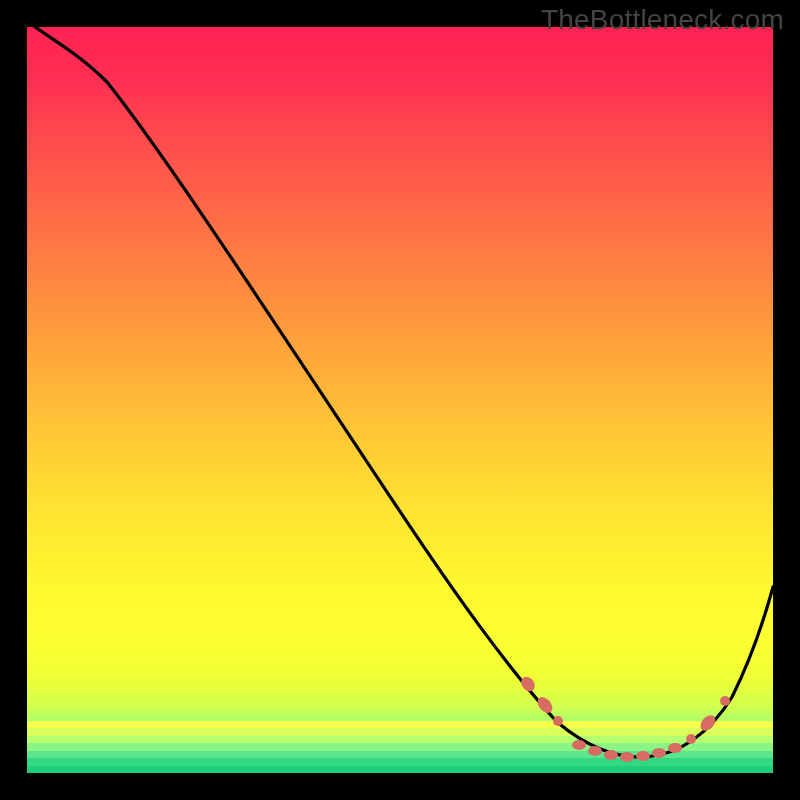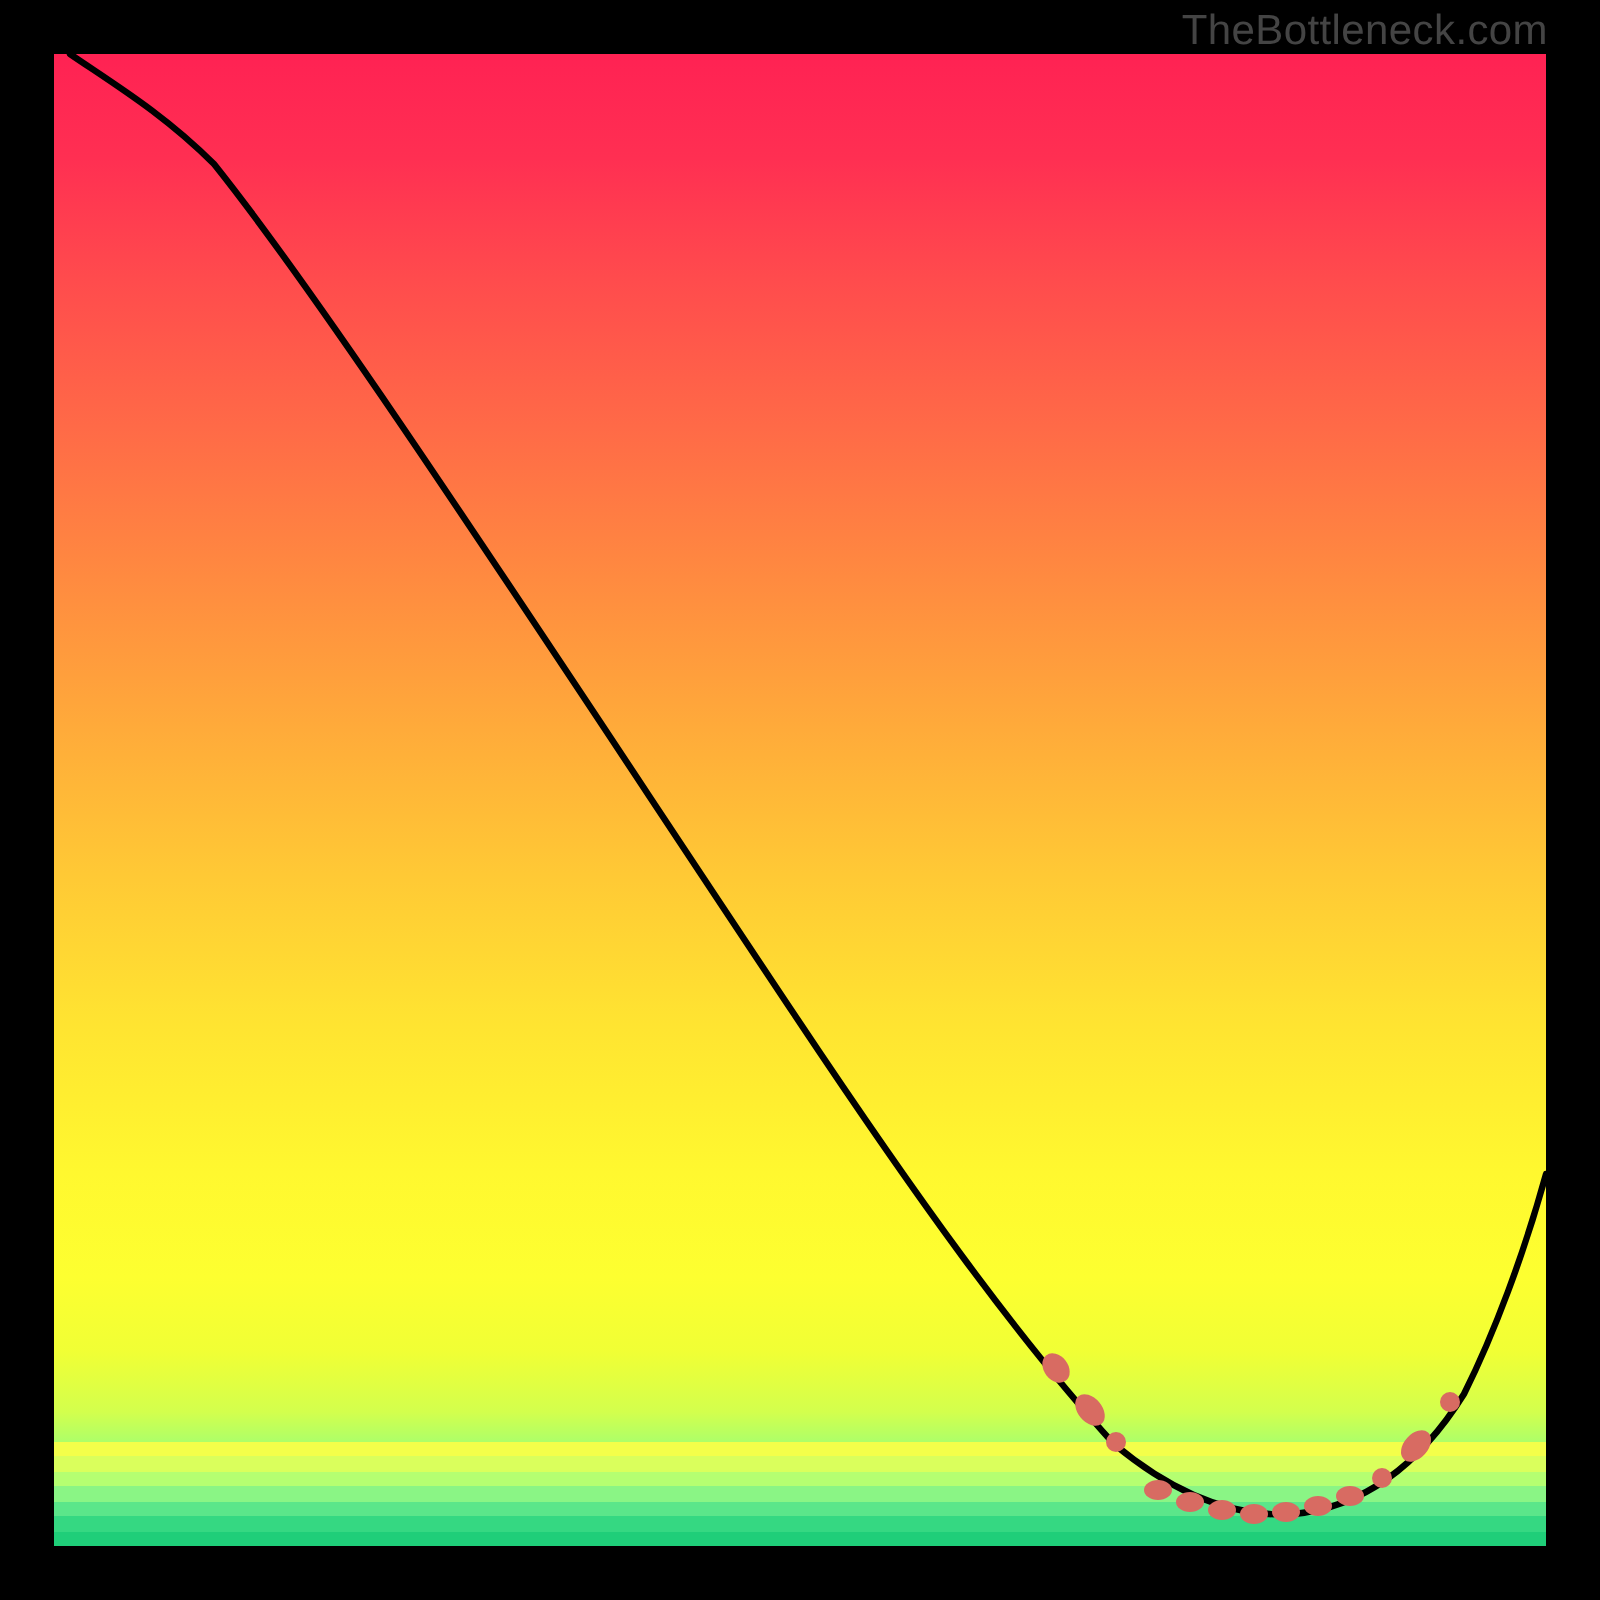--- a/index.html
+++ b/index.html
@@ -7,23 +7,23 @@
     width: 800px;
     height: 800px;
     background: #000;
     position: relative;
     font-family: Arial, sans-serif;
     overflow: hidden;
   }
   .watermark {
     position: absolute;
     top: 4px;
-    right: 26px;
+    right: 16px;
     color: #444;
-    font-size: 21px;
+    font-size: 28px;
     font-weight: 500;
     z-index: 10;
     letter-spacing: 0.2px;
   }
   .plot-area {
     position: absolute;
     left: 27px;
     top: 27px;
     width: 746px;
     height: 746px;

